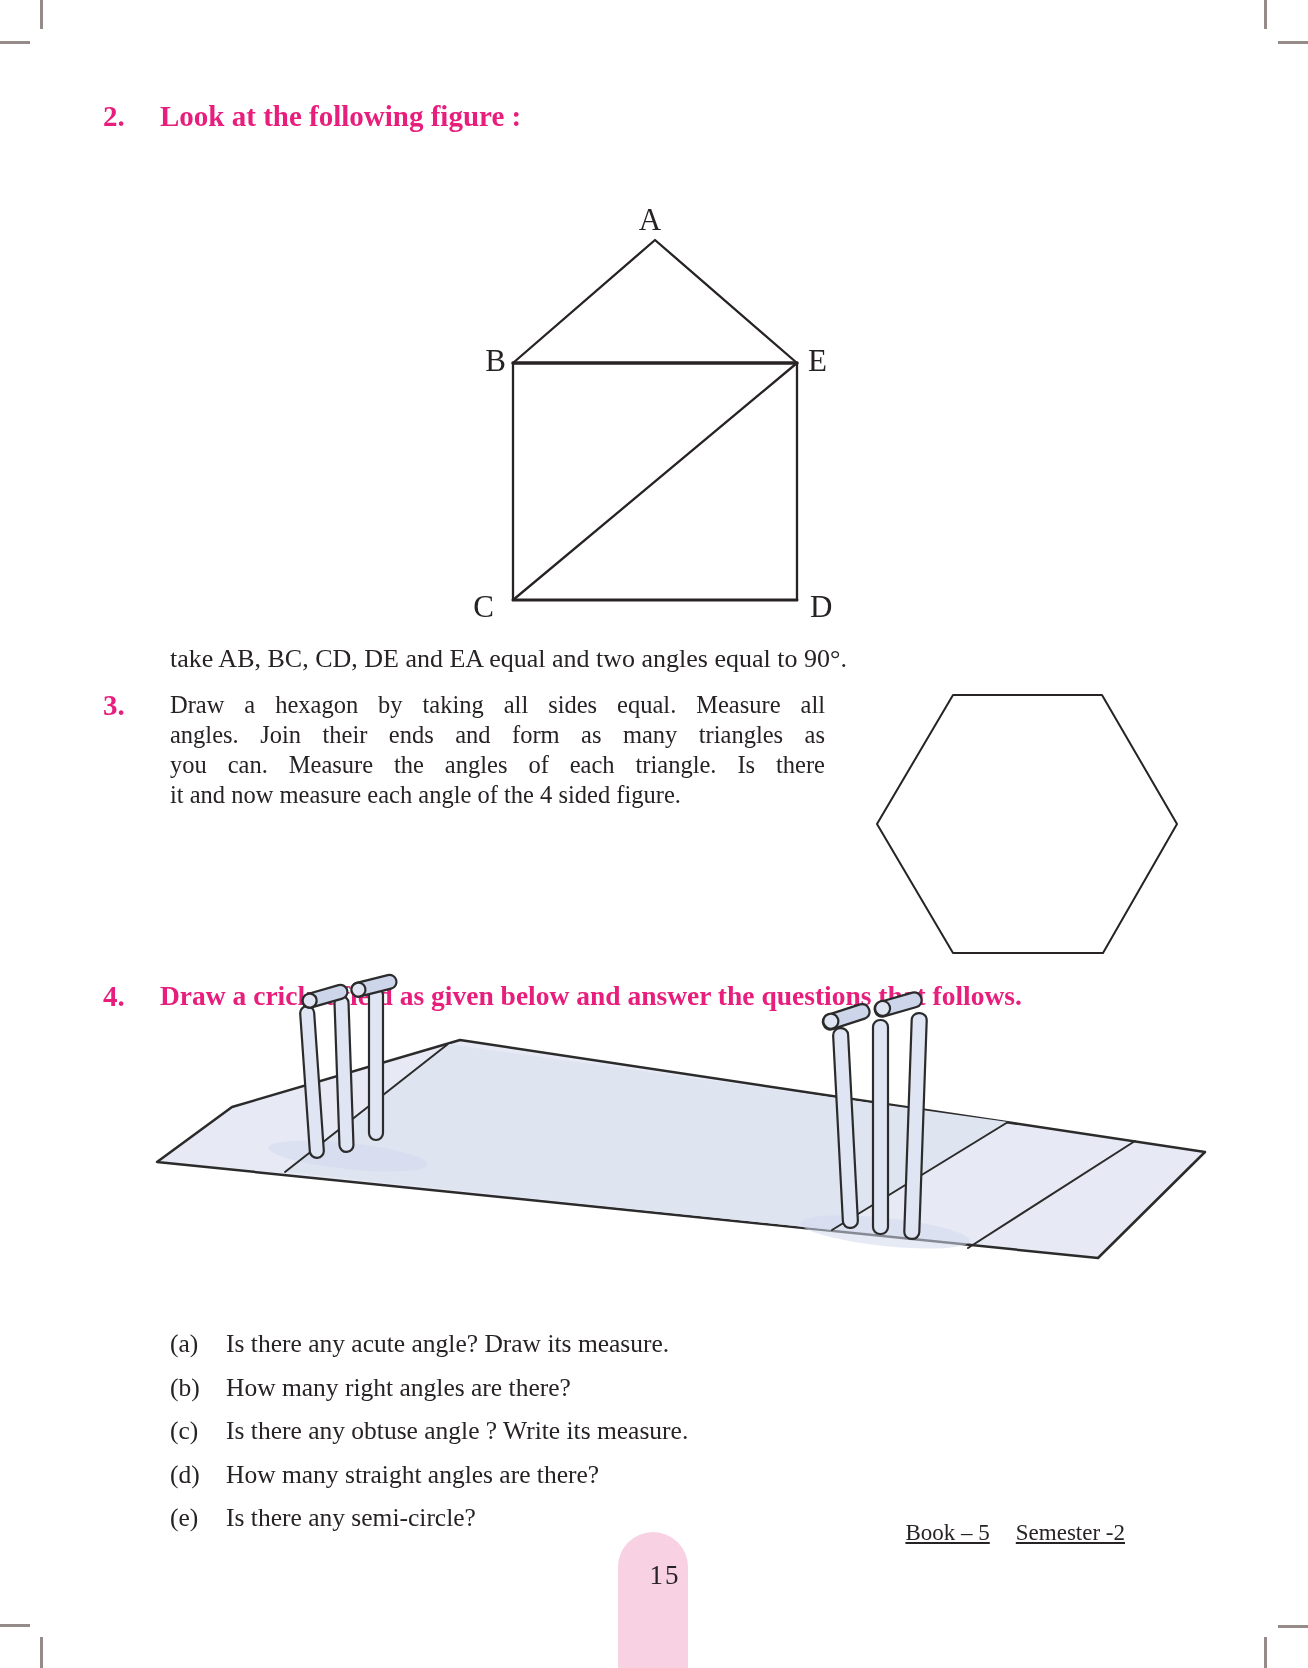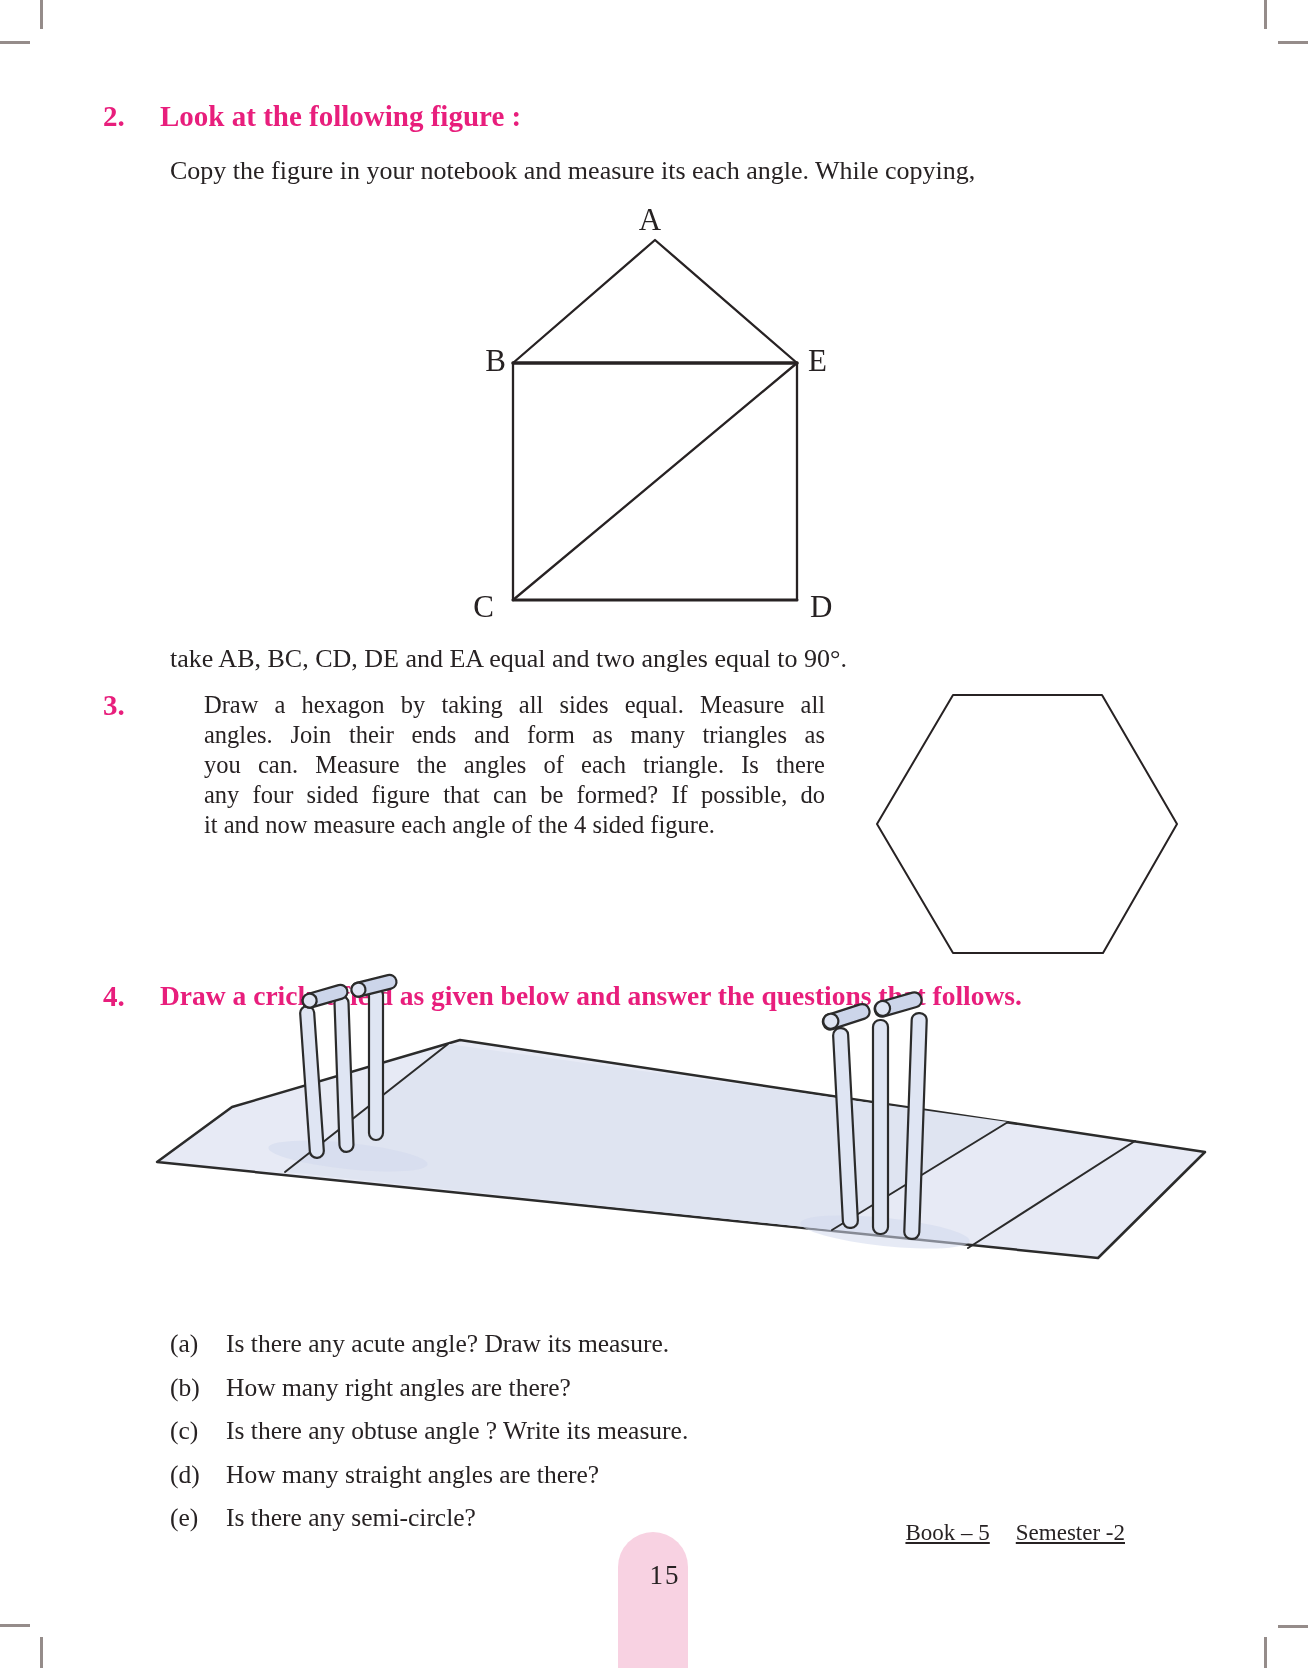--- a/index.html
+++ b/index.html
@@ -8,21 +8,21 @@
     font-family:"Liberation Serif",serif;color:#272223;
   }
   
   .cm{position:absolute;background:#958c8a;}
   
   .q-num{position:absolute;font-weight:bold;font-size:29px;color:#e81e7c;}
   .q-title{position:absolute;font-weight:bold;font-size:29px;color:#e81e7c;}
   .body-text{position:absolute;font-size:26px;color:#272223;}
   
   .q3-text{position:absolute;left:170px;top:690px;width:655px;font-size:24.5px;line-height:30px;}
-  .q3-text .jline{text-align:justify;text-align-last:justify;white-space:normal;margin-left:34px;}
+  .q3-text .jline{text-align:justify;text-align-last:justify;white-space:normal;}
   .q3-text .jline:last-child{text-align-last:left;}
   
   .subq-list{position:absolute;left:170px;top:1330px;width:900px;}
   .subq{display:flex;margin-bottom:16.5px;font-size:25.5px;line-height:27px;}
   .subq-label{width:56px;flex:0 0 56px;}
   
   .footer{position:absolute;top:1520px;right:183px;display:flex;gap:26px;font-size:23px;color:#272223;text-decoration:underline;}
   
   .capsule{position:absolute;left:618px;top:1532px;width:70px;height:136px;background:#f8d2e2;border-radius:35px 35px 0 0;}
   .capsule .num{position:absolute;top:28px;left:12px;width:100%;text-align:center;font-size:27px;letter-spacing:2px;color:#272223;}
@@ -38,21 +38,20 @@
   <div class="cm" style="left:0;top:41px;width:30px;height:3px;"></div>
   <div class="cm" style="left:1264px;top:0;width:3px;height:29px;"></div>
   <div class="cm" style="left:1278px;top:41px;width:30px;height:3px;"></div>
   <div class="cm" style="left:0;top:1624px;width:30px;height:3px;"></div>
   <div class="cm" style="left:40px;top:1637px;width:3px;height:31px;"></div>
   <div class="cm" style="left:1278px;top:1625px;width:30px;height:3px;"></div>
   <div class="cm" style="left:1264px;top:1637px;width:3px;height:31px;"></div>
 
   <div class="q-num" style="left:103px;top:100px;">2.</div>
   <div class="q-title" style="left:160px;top:100px;">Look at the following figure :</div>
-  <div class="body-text" style="left:170px;top:156px;width:1000px;">Copy the figure in your notebook and measure its each angle. While copying,</div>
 
   <svg viewBox="0 0 420 445" style="left:420px;top:190px;width:420px;height:445px;">
     <g fill="none" stroke="#272223" stroke-linejoin="round" stroke-linecap="round">
       <path d="M93,173 L235,50 L377,173" stroke-width="2.3"></path>
       <line x1="93" y1="173" x2="377" y2="173" stroke-width="3.5"></line>
       <line x1="93" y1="173" x2="93" y2="410" stroke-width="2.3"></line>
       <line x1="377" y1="173" x2="377" y2="410" stroke-width="2.3"></line>
       <line x1="93" y1="410" x2="377" y2="410" stroke-width="3"></line>
       <line x1="93" y1="410" x2="377" y2="173" stroke-width="2.3"></line>
     </g>
@@ -64,21 +63,20 @@
   </svg>
 
   <div class="body-text" style="left:170px;top:644px;width:900px;">take AB, BC, CD, DE and EA equal and two angles equal to 90°.</div>
 
   <div class="q-num" style="left:103px;top:689px;color:#e81e7c;">3.</div>
   <div class="q3-text">
 
   <div class="jline">Draw a hexagon by taking all sides equal. Measure all</div>
       <div class="jline">angles. Join their ends and form as many triangles as</div>
       <div class="jline">you can. Measure the angles of each triangle. Is there</div>
-      <div class="jline">any four sided figure that can be formed? If possible, do</div>
       <div class="jline">it and now measure each angle of the 4 sided figure.</div>
     </div>
 
   <svg viewBox="0 0 350 300" style="left:850px;top:670px;width:350px;height:300px;">
     <polygon points="103,25 252,25 327,154 253,283 103,283 27,154" fill="none" stroke="#272223" stroke-width="2" stroke-linejoin="round"></polygon>
   </svg>
 
   <div class="q-num" style="left:103px;top:980px;">4.</div>
   <div class="q-title" style="left:160px;top:980px;width:1010px;font-size:27.5px;">Draw a cricket field as given below and answer the questions that follows.</div>
 

